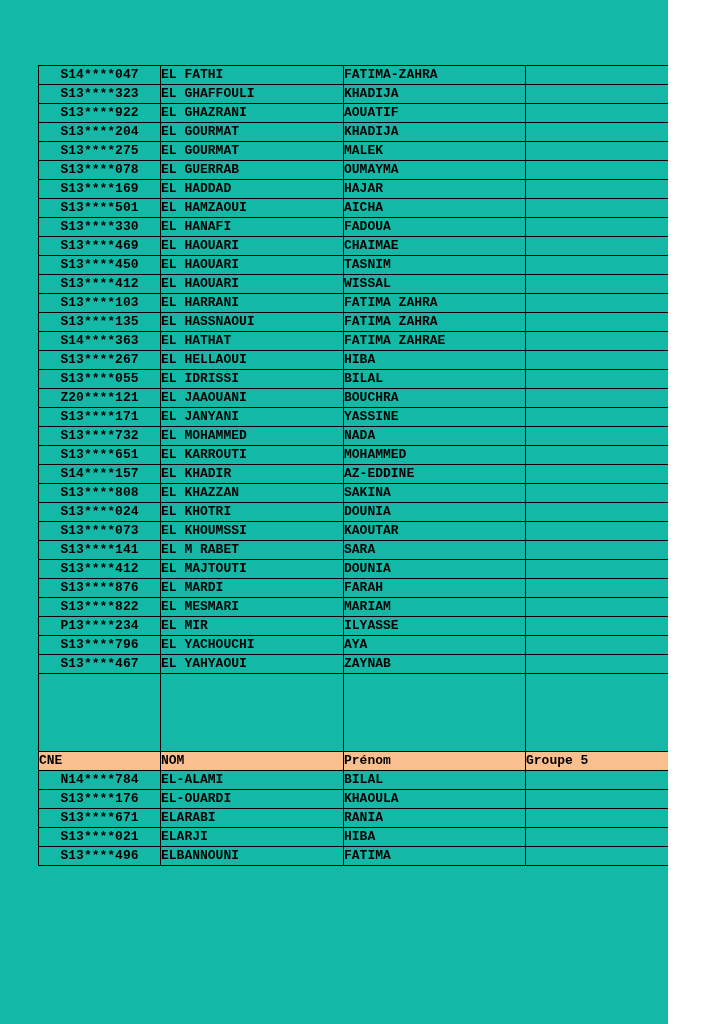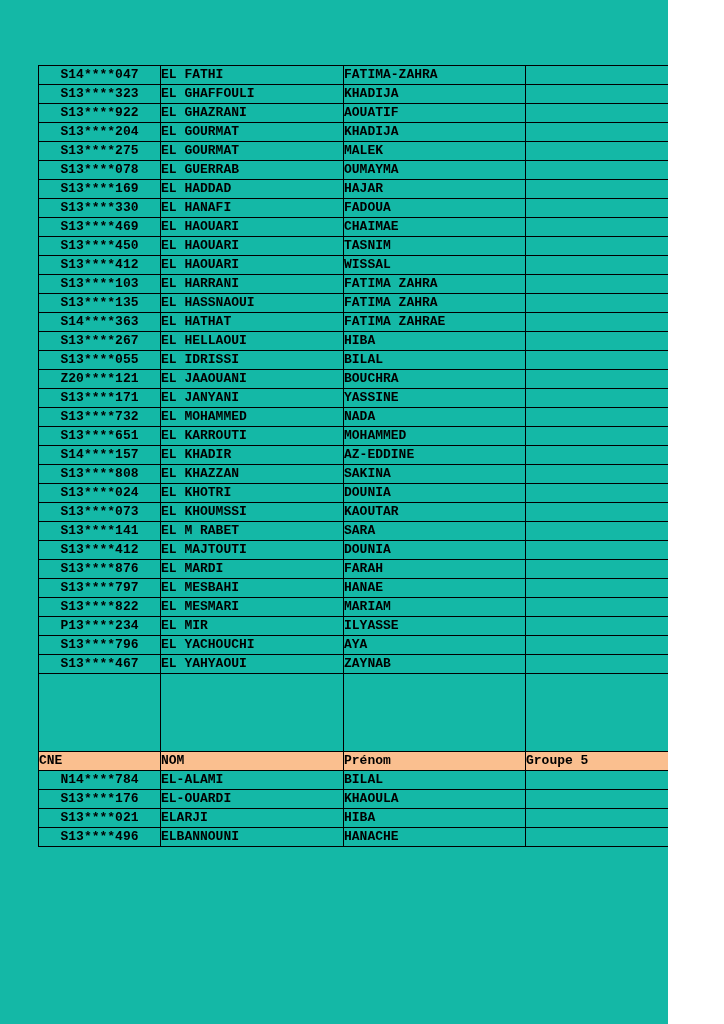--- a/index.html
+++ b/index.html
@@ -90,20 +90,26 @@
           <td class="cell cell-prenom">OUMAYMA</td>
           <td class="cell cell-groupe"></td>
         </tr>
         <tr>
           <td class="cell cell-cne">S13****169</td>
           <td class="cell cell-nom">EL HADDAD</td>
           <td class="cell cell-prenom">HAJAR</td>
           <td class="cell cell-groupe"></td>
         </tr>
         <tr>
+          <td class="cell cell-cne">S13****501</td>
+          <td class="cell cell-nom">EL HAMZAOUI</td>
+          <td class="cell cell-prenom">AICHA</td>
+          <td class="cell cell-groupe"></td>
+        </tr>
+        <tr>
           <td class="cell cell-cne">S13****330</td>
           <td class="cell cell-nom">EL HANAFI</td>
           <td class="cell cell-prenom">FADOUA</td>
           <td class="cell cell-groupe"></td>
         </tr>
         <tr>
           <td class="cell cell-cne">S13****469</td>
           <td class="cell cell-nom">EL HAOUARI</td>
           <td class="cell cell-prenom">CHAIMAE</td>
           <td class="cell cell-groupe"></td>
@@ -207,26 +213,20 @@
         <tr>
           <td class="cell cell-cne">S13****412</td>
           <td class="cell cell-nom">EL MAJTOUTI</td>
           <td class="cell cell-prenom">DOUNIA</td>
           <td class="cell cell-groupe"></td>
         </tr>
         <tr>
           <td class="cell cell-cne">S13****876</td>
           <td class="cell cell-nom">EL MARDI</td>
           <td class="cell cell-prenom">FARAH</td>
-          <td class="cell cell-groupe"></td>
-        </tr>
-        <tr>
-          <td class="cell cell-cne">S13****797</td>
-          <td class="cell cell-nom">EL MESBAHI</td>
-          <td class="cell cell-prenom">HANAE</td>
           <td class="cell cell-groupe"></td>
         </tr>
         <tr>
           <td class="cell cell-cne">S13****822</td>
           <td class="cell cell-nom">EL MESMARI</td>
           <td class="cell cell-prenom">MARIAM</td>
           <td class="cell cell-groupe"></td>
         </tr>
         <tr>
           <td class="cell cell-cne">P13****234</td>
@@ -270,26 +270,32 @@
           <td class="cell cell-prenom">BILAL</td>
           <td class="cell cell-groupe"></td>
         </tr>
         <tr>
           <td class="cell cell-cne">S13****176</td>
           <td class="cell cell-nom">EL-OUARDI</td>
           <td class="cell cell-prenom">KHAOULA</td>
           <td class="cell cell-groupe"></td>
         </tr>
         <tr>
+          <td class="cell cell-cne">S13****671</td>
+          <td class="cell cell-nom">ELARABI</td>
+          <td class="cell cell-prenom">RANIA</td>
+          <td class="cell cell-groupe"></td>
+        </tr>
+        <tr>
           <td class="cell cell-cne">S13****021</td>
           <td class="cell cell-nom">ELARJI</td>
           <td class="cell cell-prenom">HIBA</td>
           <td class="cell cell-groupe"></td>
         </tr>
         <tr>
           <td class="cell cell-cne">S13****496</td>
           <td class="cell cell-nom">ELBANNOUNI</td>
-          <td class="cell cell-prenom">HANACHE</td>
+          <td class="cell cell-prenom">FATIMA</td>
           <td class="cell cell-groupe"></td>
         </tr>
       </tbody>
   </table>
 </div>
 
 </body></html>

